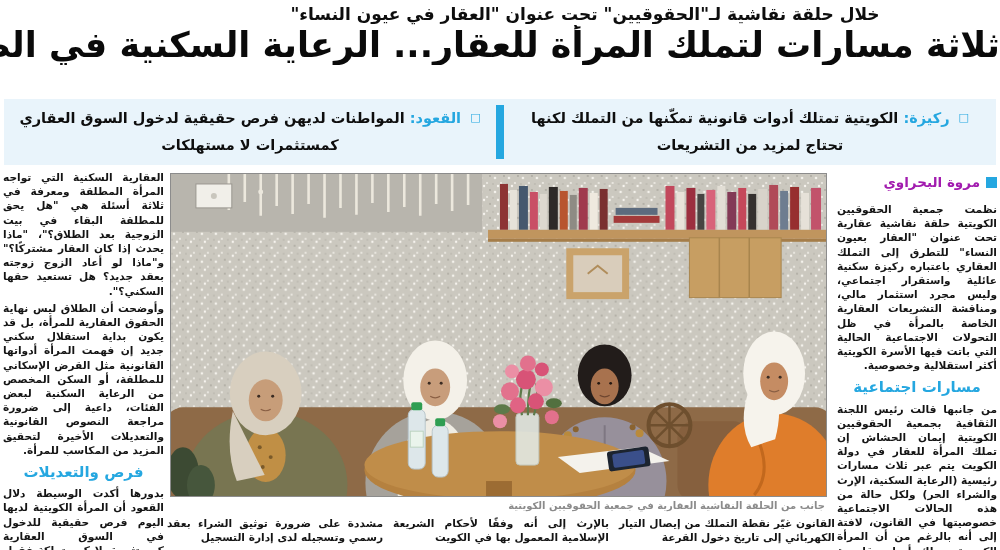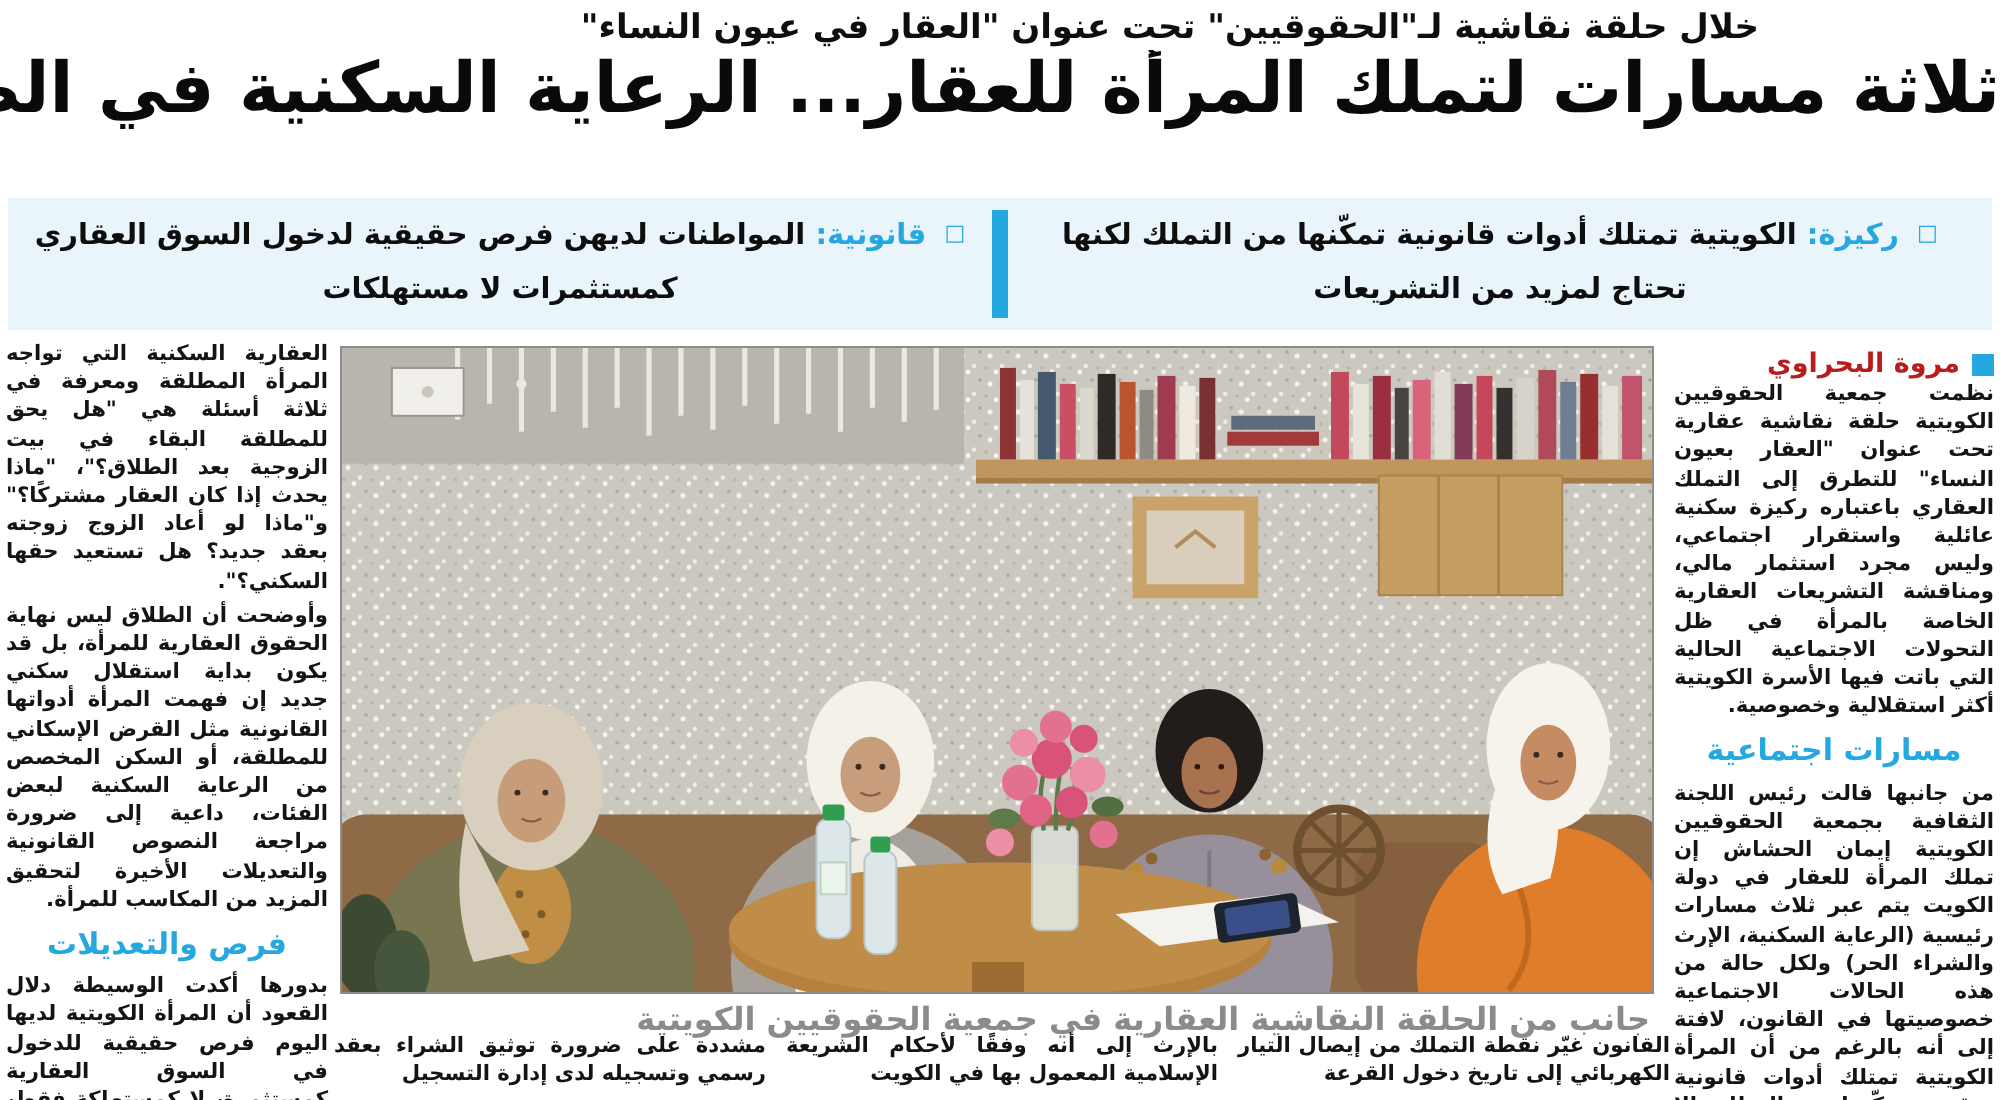--- a/index.html
+++ b/index.html
@@ -27,29 +27,29 @@
   }
   .sb-name{color:#25a7e0;}
   .bullet-outline{color:#25a7e0;font-size:11px;position:relative;top:-2px;margin-left:4px;}
   .sb-sep{width:4px;height:54px;background:#25a7e0;flex:0 0 auto;}
   #photo{
     left:170px;top:173px;width:657px;height:324px;
     border:1px solid #8c8c8c;box-sizing:border-box;background:#c9c6bd;
   }
   #photo svg{display:block;width:100%;height:100%;}
   #caption{
-    top:500px;right:175px;font-size:16px;font-weight:bold;color:#8b8b8b;white-space:nowrap;
+    top:500px;right:175px;font-size:10px;font-weight:bold;color:#8b8b8b;white-space:nowrap;
   }
   #colR{right:3px;top:174px;width:160px;}
   #colL{left:3px;top:170px;width:161px;}
   .body-text{font-size:10.6px;font-weight:bold;line-height:14.2px;text-align:justify;color:#141414;}
   .body-text p{margin:0 0 3px 0;}
   .section-head{color:#25a7e0;font-size:15px;font-weight:bold;text-align:center;margin:8px 0 7px;}
-  #byline{display:flex;align-items:center;gap:6px;
-    font-size:13.5px;font-weight:bold;color:#b91c1c;}
+  #byline{display:flex;align-items:center;gap:6px;margin-bottom:12px;
+    font-size:13.5px;font-weight:bold;color:#a21caf;}
   .bullet-filled{width:11px;height:11px;background:#25a7e0;flex:0 0 auto;}
   #bottomstrip{
     left:167px;top:516px;width:668px;height:34px;overflow:hidden;
     display:flex;gap:10px;
   }
   .bcol{flex:1;font-size:10.6px;font-weight:bold;line-height:14.2px;text-align:justify;color:#141414;}
 </style>
 </head>
 <body>
 
@@ -60,21 +60,21 @@
 <div class="abs" id="subrow">
   <div class="subbox">
     <span class="bullet-outline">□</span>
     <span class="sb-name">ركيزة:</span>
     <span>الكويتية تمتلك أدوات قانونية تمكّنها من التملك لكنها تحتاج لمزيد من التشريعات</span>
   </div>
   <div class="sb-sep"></div>
   <div class="sb-sep"></div>
   <div class="subbox">
     <span class="bullet-outline">□</span>
-    <span class="sb-name">قانونية:</span>
+    <span class="sb-name">القعود:</span>
     <span>المواطنات لديهن فرص حقيقية لدخول السوق العقاري كمستثمرات لا مستهلكات</span>
   </div>
 </div>
 
 <div class="abs" id="colR">
   <div id="byline">
     <span class="bullet-filled"></span>
     <span>مروة البحراوي</span>
   </div>
   <div class="body-text">

